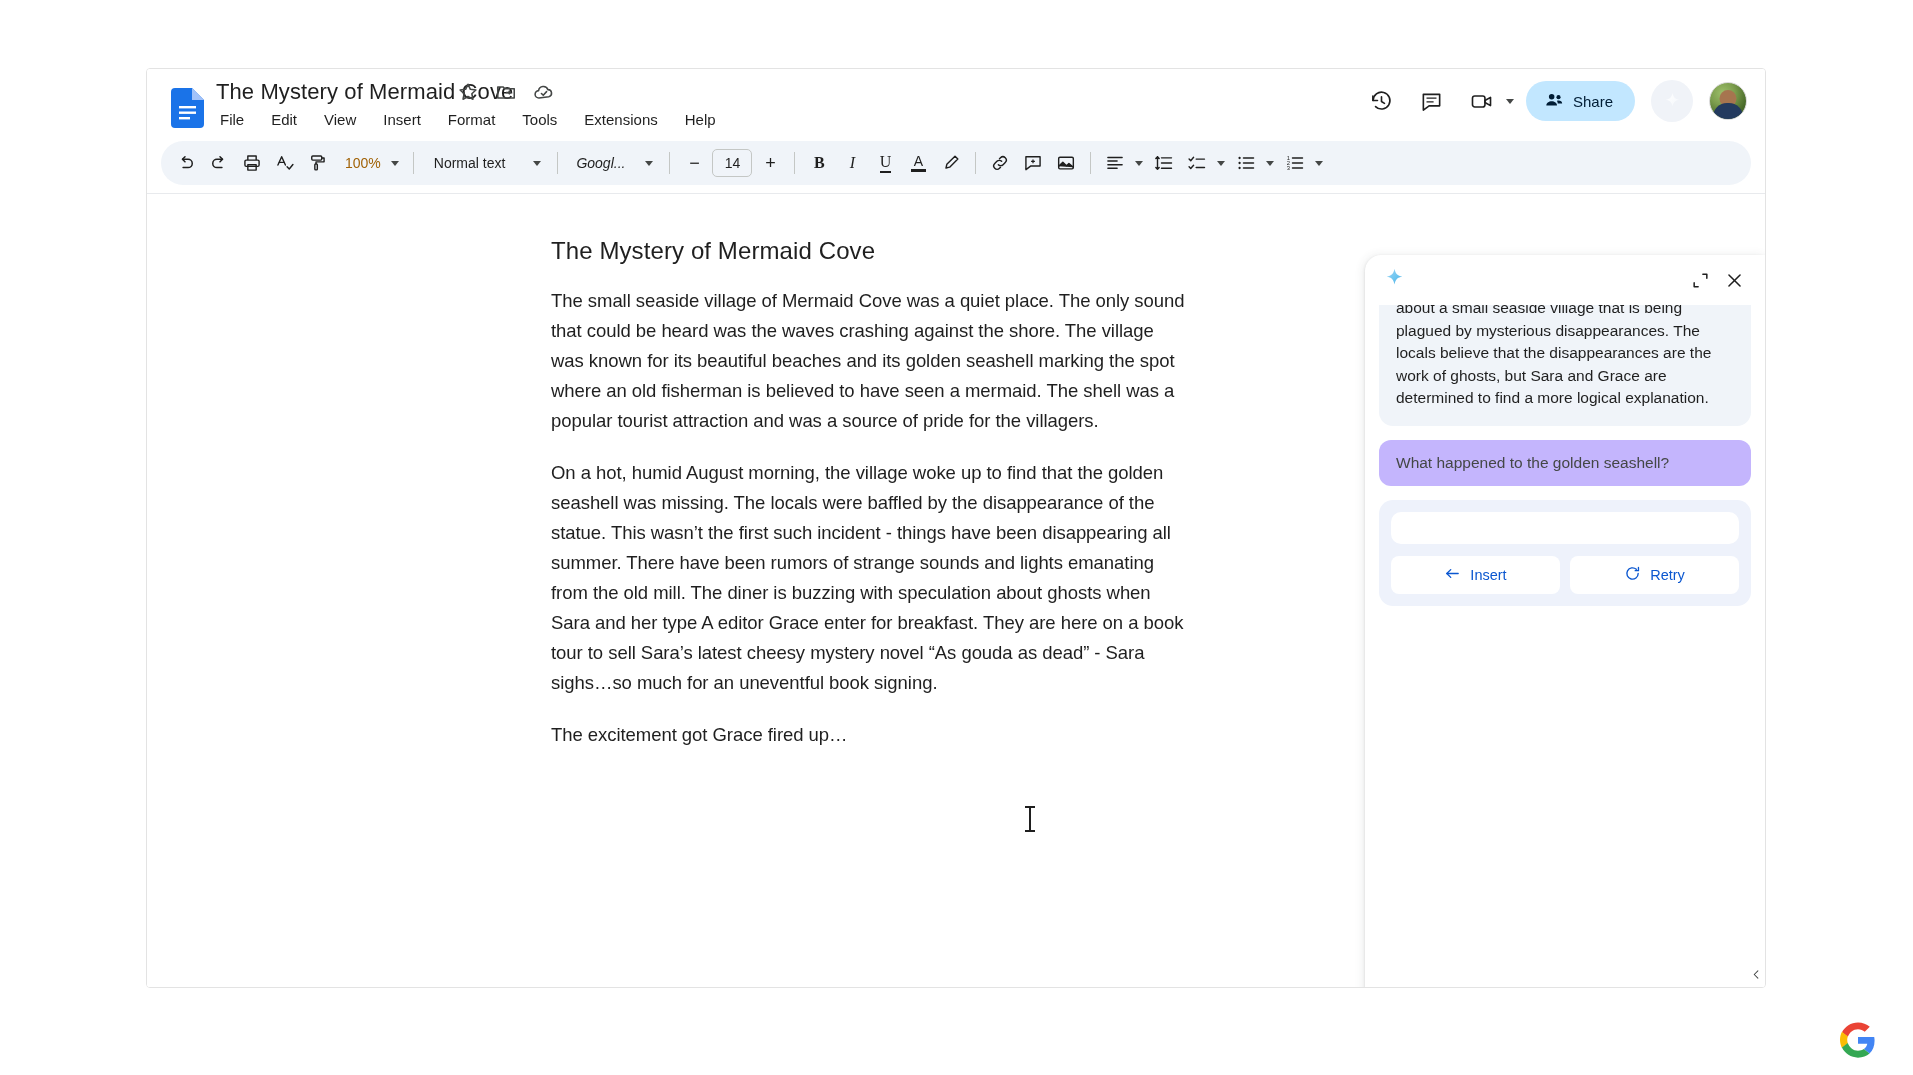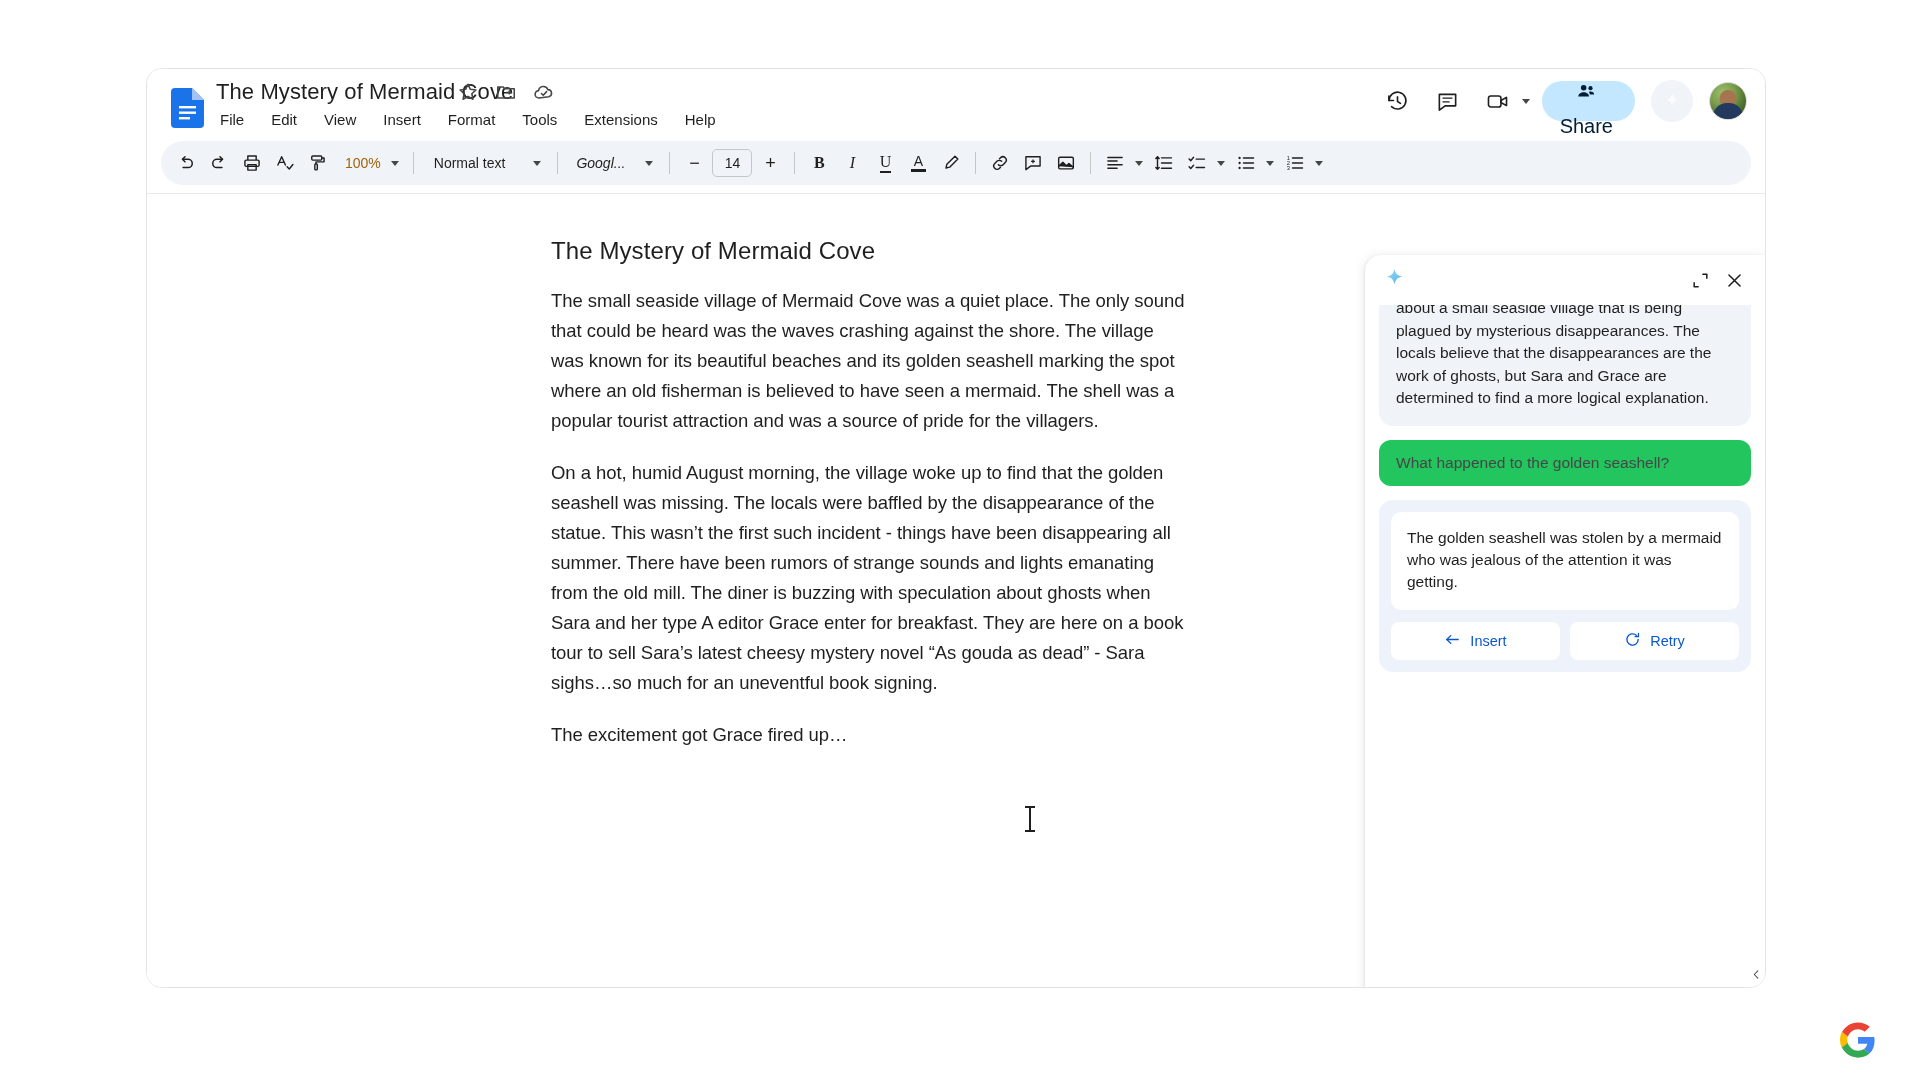--- a/index.html
+++ b/index.html
@@ -10,21 +10,21 @@
     overflow: hidden;
   }
   .screen { position: relative; width: 1913px; height: 1075px; background: #fff; }
 
   
   .app-window {
     position: absolute; left: 146px; top: 68px;
     width: 1620px; height: 920px;
     background: #ffffff;
     border: 1px solid #e3e3e3;
-    border-radius: 16px;
+    border-radius: 4px;
     overflow: hidden;
   }
 
   
   .header { position: relative; height: 72px; background: #fff; }
   .doc-icon {
     position: absolute; left: 23px; top: 19px;
     width: 34px; height: 40px;
   }
   .title-block { position: absolute; left: 69px; top: 10px; }
@@ -46,23 +46,22 @@
     display: flex; align-items: center; justify-content: center;
     color: #1f1f1f; cursor: pointer;
   }
   .hicon-btn svg { width: 23px; height: 23px; }
   .cam-group { display: flex; align-items: center; gap: 0px; }
   .caret-sm { width: 0; height: 0; border-left: 4px solid transparent; border-right: 4px solid transparent; border-top: 5px solid #444746; margin-left: 3px; cursor: pointer; }
   .share-btn {
     display: flex; align-items: center; gap: 9px;
     height: 40px; padding: 0 22px 0 18px;
     background: #c2e7ff; border-radius: 20px;
-    color: #001d35; font-size: 20px; cursor: pointer;
+    color: #001d35; font-size: 15px; cursor: pointer;
     margin-left: 4px;
-    flex-direction: column;
   }
   .share-btn svg { width: 20px; height: 20px; }
   .spark-btn {
     width: 42px; height: 42px; border-radius: 50%;
     background: #f0f3f8; display: flex; align-items: center; justify-content: center;
     cursor: pointer; margin-left: 8px;
   }
   .avatar {
     width: 38px; height: 38px; border-radius: 50%; margin-left: 8px;
     background: radial-gradient(circle at 35% 28%, #9dbf6a 0%, #7d9e4e 35%, #4a6b2a 70%, #35501d 100%);
@@ -160,21 +159,21 @@
   .ai-body {
     flex: 1; overflow: hidden; padding: 0 14px;
     display: flex; flex-direction: column; gap: 14px;
   }
   .bubble-ai {
     background: #f0f4f9; border-radius: 14px;
     padding: 14px 17px 16px; font-size: 15.5px; line-height: 22.5px; color: #1f1f1f;
     margin-top: -22px;
   }
   .bubble-user {
-    background: #22c55e; border-radius: 12px;
+    background: #c4b5fd; border-radius: 12px;
     padding: 14px 17px; font-size: 15.5px; color: #444746;
   }
   .resp-card {
     background: #eef2fb; border-radius: 14px; padding: 12px;
   }
   .resp-inner {
     background: #ffffff; border-radius: 10px; padding: 15px 16px 17px;
     display: flex; flex-direction: column; gap: 16px;
   }
   .resp-opt {
@@ -527,23 +526,20 @@
         </div>
 
         <div class="ai-body">
 
           <div class="bubble-ai">about a small seaside village that is being plagued by mysterious disappearances. The locals believe that the disappearances are the work of ghosts, but Sara and Grace are determined to find a more logical explanation.</div>
 
           <div class="bubble-user">What happened to the golden seashell?</div>
 
           <div class="resp-card">
             <div class="resp-inner">
-              <div class="resp-opt">
-                <span>The golden seashell was stolen by a mermaid who was jealous of the attention it was getting.</span>
-              </div>
             </div>
             <div class="resp-actions">
               <div class="resp-btn">
                 <span>
                   <svg viewBox="0 0 24 24" fill="none" stroke="currentColor" stroke-width="1.9" stroke-linecap="round" stroke-linejoin="round">
                     <path d="M20 12H4"></path>
                       <path d="M9.5 6.5L4 12l5.5 5.5"></path>
                   </svg>
                 </span>
                 <span>Insert</span>

